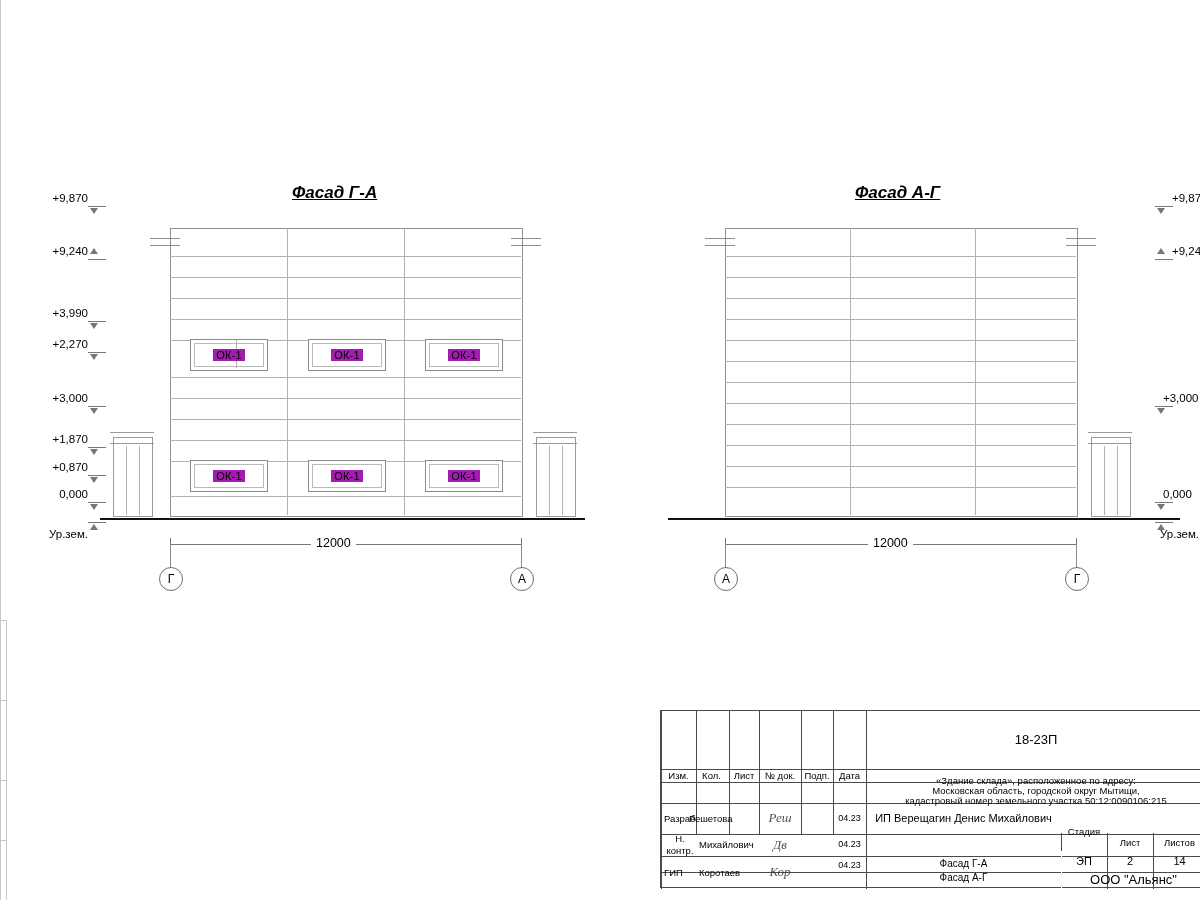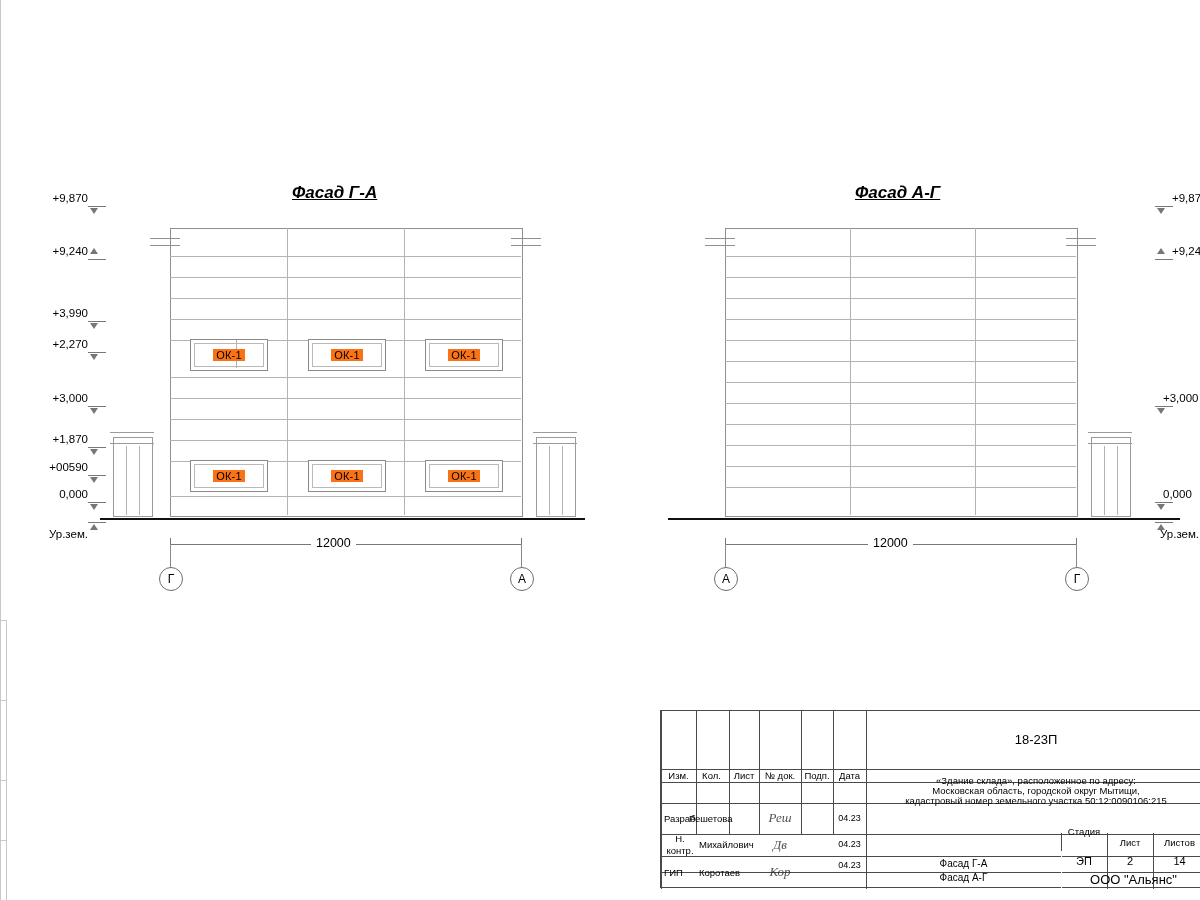--- a/index.html
+++ b/index.html
@@ -29,21 +29,21 @@
   .pier{position:absolute;border:1px solid #9a9a9a;background:#fff;}
   .pier-cap{position:absolute;height:1px;background:#9a9a9a;}
   .parapet{position:absolute;height:1px;background:#8f8f8f;}
 
   .win{
     position:absolute;border:1px solid #8a8a8a;background:#fff;
     display:flex;align-items:center;justify-content:center;
     font-size:11px;letter-spacing:.2px;
   }
   .win .inner{position:absolute;inset:3px;border:1px solid #b9b9b9;}
-  .win span{position:relative;z-index:2;background:#f97316;padding:0 3px;}
+  .win span{position:relative;z-index:2;background:#a21caf;padding:0 3px;}
 
   
   .lvl{
     position:absolute;font-size:11.5px;white-space:nowrap;text-align:right;
   }
   .lvl-line{position:absolute;height:1px;background:#777;}
   .lvl-arrow{
     position:absolute;width:0;height:0;
     border-left:4px solid transparent;border-right:4px solid transparent;
   }
@@ -170,21 +170,21 @@
   <div class="lvl-arrow arr-down" style="left:90px;top:354px"></div>
 
   <div class="lvl" style="left:32px;top:392px;width:56px">+3,000</div>
   <div class="lvl-line" style="left:88px;top:406px;width:18px"></div>
   <div class="lvl-arrow arr-down" style="left:90px;top:408px"></div>
 
   <div class="lvl" style="left:32px;top:433px;width:56px">+1,870</div>
   <div class="lvl-line" style="left:88px;top:447px;width:18px"></div>
   <div class="lvl-arrow arr-down" style="left:90px;top:449px"></div>
 
-  <div class="lvl" style="left:32px;top:461px;width:56px">+00590</div>
+  <div class="lvl" style="left:32px;top:461px;width:56px">+0,870</div>
   <div class="lvl-line" style="left:88px;top:475px;width:18px"></div>
   <div class="lvl-arrow arr-down" style="left:90px;top:477px"></div>
 
   <div class="lvl" style="left:32px;top:488px;width:56px">0,000</div>
   <div class="lvl-line" style="left:88px;top:502px;width:18px"></div>
   <div class="lvl-arrow arr-down" style="left:90px;top:504px"></div>
 
   <div class="lvl" style="left:28px;top:528px;width:60px">Ур.зем.</div>
   <div class="lvl-line" style="left:88px;top:522px;width:18px"></div>
   <div class="lvl-arrow arr-up" style="left:90px;top:524px"></div>
@@ -304,20 +304,21 @@
     <div class="cell l" style="left:0;top:123px;width:35px;height:22px">Н. контр.</div>
     <div class="cell l" style="left:35px;top:123px;width:63px;height:22px">Михайлович</div>
     <div class="cell sig" style="left:98px;top:123px;width:42px;height:22px">Дв</div>
     <div class="cell" style="left:172px;top:123px;width:33px;height:22px;font-size:9px">04.23</div>
 
     <div class="cell l" style="left:0;top:145px;width:35px;height:33px">ГИП</div>
     <div class="cell l" style="left:35px;top:145px;width:63px;height:33px">Коротаев</div>
     <div class="cell sig" style="left:98px;top:145px;width:42px;height:33px">Кор</div>
     <div class="cell" style="left:172px;top:145px;width:33px;height:20px;font-size:9px">04.23</div>
 
+    <div class="cell mid2" style="left:205px;top:92px;width:195px;height:31px">ИП Верещагин Денис Михайлович</div>
 
     <div class="cell" style="left:400px;top:112px;width:46px;height:17px">Стадия</div>
     <div class="cell" style="left:446px;top:123px;width:46px;height:17px">Лист</div>
     <div class="cell" style="left:492px;top:123px;width:53px;height:17px">Листов</div>
 
     <div class="cell mid2" style="left:400px;top:140px;width:46px;height:21px">ЭП</div>
     <div class="cell mid2" style="left:446px;top:140px;width:46px;height:21px">2</div>
     <div class="cell mid2" style="left:492px;top:140px;width:53px;height:21px">14</div>
 
     <div class="cell" style="left:205px;top:146px;width:195px;height:14px;font-size:10px">Фасад Г-А</div>

